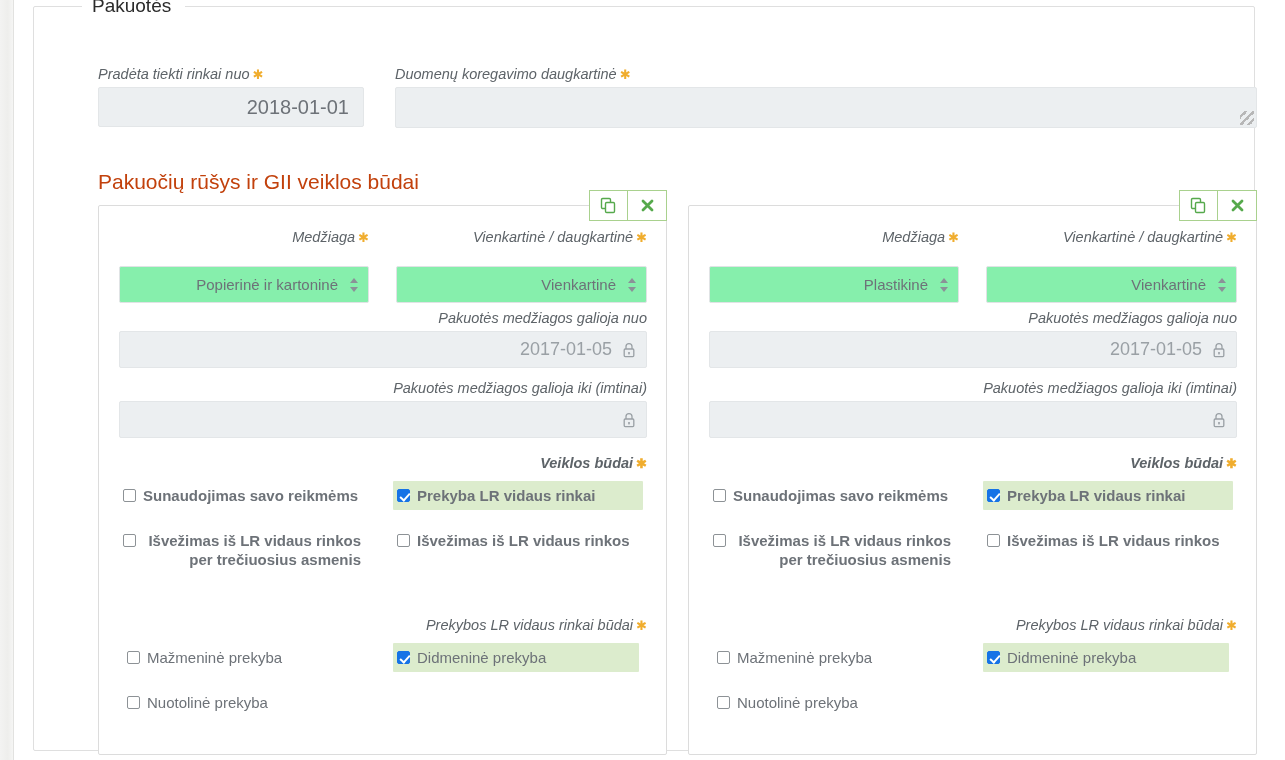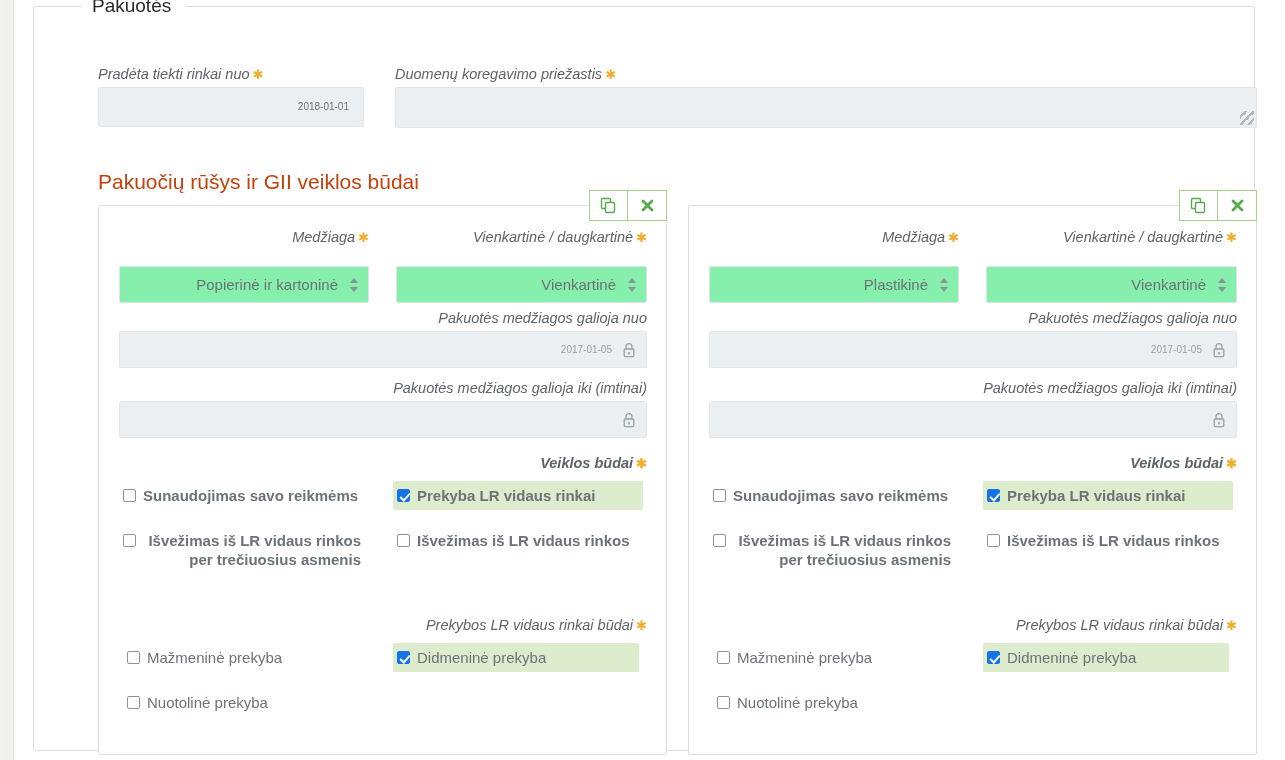--- a/index.html
+++ b/index.html
@@ -78,21 +78,21 @@
   }
 
   .input-box {
     background: #eceff1;
     border: 1px solid #e3e6e8;
     box-sizing: border-box;
     border-radius: 2px;
     position: relative;
   }
   .input-val {
-    font-size: 10px;
+    font-size: 20px;
     color: #6d7278;
     padding: 0 14px;
     line-height: 38px;
     white-space: nowrap;
     overflow: hidden;
   }
 
   #started-label { position: absolute; left: 64px; top: 58px; }
   #started-box   { position: absolute; left: 64px; top: 80px; width: 266px; height: 40px; }
 
@@ -202,21 +202,21 @@
   .ro-box {
     margin-top: 4px;
     height: 37px;
     background: #eceff1;
     border: 1px solid #e3e6e8;
     border-radius: 2px;
     box-sizing: border-box;
     position: relative;
   }
   .ro-box .txt {
-    font-size: 10px;
+    font-size: 18px;
     color: #9aa0a5;
     line-height: 35px;
     padding: 0 34px 0 14px;
     white-space: nowrap;
     overflow: hidden;
   }
   .lock-icon {
     position: absolute;
     right: 10px; top: 50%;
     transform: translateY(-50%);
@@ -282,21 +282,21 @@
   <div class="inner">
 
     <div class="field-label" id="started-label">
       <span>Pradėta tiekti rinkai nuo</span><span class="req">✱</span>
     </div>
     <div class="input-box" id="started-box">
       <div class="input-val">2018-01-01</div>
     </div>
 
     <div class="field-label" id="reason-label">
-      <span>Duomenų koregavimo priežastis</span><span class="req">✱</span>
+      <span>Duomenų koregavimo daugkartinė</span><span class="req">✱</span>
     </div>
     <div class="input-box" id="reason-box">
       <div class="input-val"></div>
       <span class="resize-grip">
           <i></i>
         </span>
     </div>
 
     <div id="section-heading">Pakuočių rūšys ir GII veiklos būdai</div>
 

